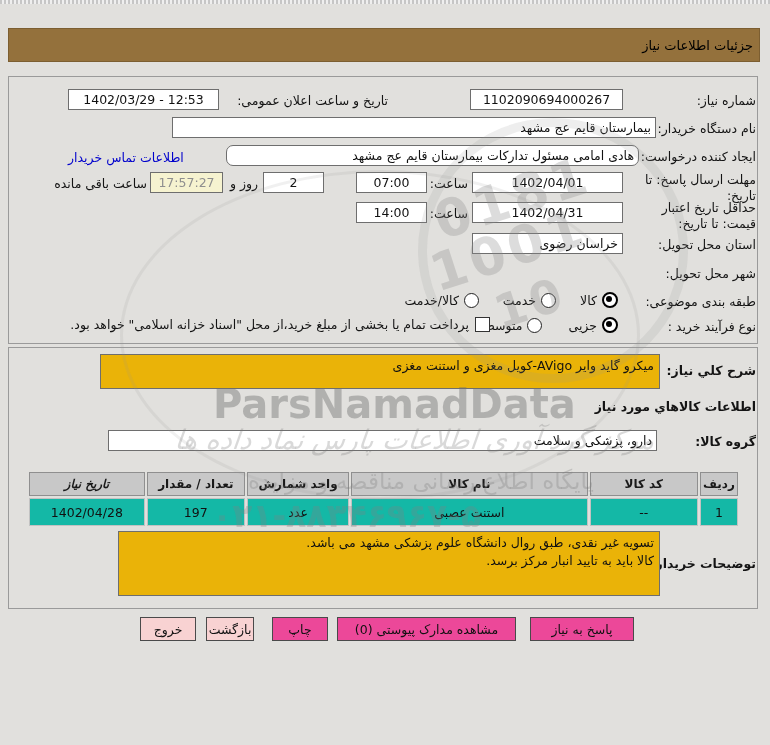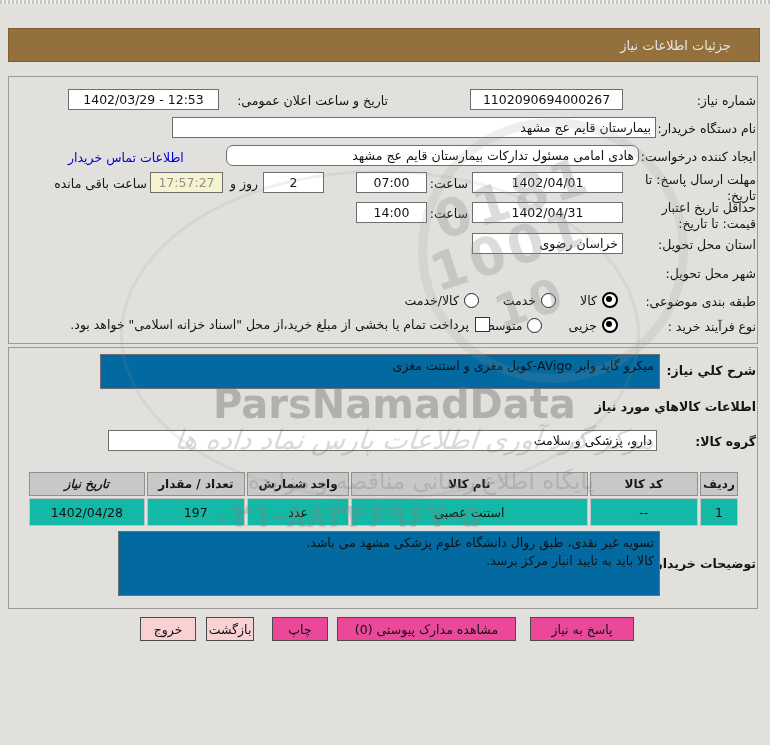--- a/index.html
+++ b/index.html
@@ -9,22 +9,22 @@
     font-family:"DejaVu Sans","Liberation Sans",sans-serif;
     direction:rtl;
   }
   .top-strip{
     position:absolute;left:0;top:0;width:770px;height:4px;
     background:repeating-linear-gradient(90deg,#c6c6c6 0 2px,#efefef 2px 4px);
   }
   .title-bar{
     position:absolute;left:8px;top:28px;width:752px;height:34px;
     background:#94713c;border:1px solid #7c5e31;box-sizing:border-box;
-    display:flex;align-items:center;padding:0 28px;
-    color:#e5e5e5;font-size:13px;
+    display:flex;align-items:center;padding:0 6px;
+    color:#000000;font-size:13px;
   }
   .sect{position:absolute;border:1px solid #9a9a9a;box-sizing:border-box;}
   .sect1{left:8px;top:76px;width:750px;height:268px;}
   .sect2{left:8px;top:347px;width:750px;height:262px;}
   .lbl{position:absolute;font-size:12.5px;color:#141414;white-space:nowrap;}
   .lbl.wrap{white-space:normal;width:116px;text-align:right;line-height:1.3;}
   .lbl.bold{font-weight:bold;}
   .box{
     position:absolute;background:#ffffff;border:1px solid #6e6e6e;height:21px;
     box-sizing:border-box;font-size:12.5px;color:#111;
@@ -45,21 +45,21 @@
     content:"";position:absolute;left:2px;top:2px;width:6px;height:6px;
     border-radius:50%;background:#000;
   }
   .radio-text{font-size:12.5px;color:#141414;}
   .check-group{position:absolute;display:flex;align-items:center;white-space:nowrap;cursor:pointer;}
   .checkbox{
     width:13px;height:13px;border:1px solid #333;background:#fff;
     display:inline-block;margin-left:6px;flex-shrink:0;
   }
   .bigbox{
-    position:absolute;background:#0369a1;border:1px solid #6e6e6e;box-sizing:border-box;
+    position:absolute;background:#eab308;border:1px solid #6e6e6e;box-sizing:border-box;
     font-size:12.5px;color:#111;padding:2px 5px;line-height:1.4;overflow:hidden;
   }
   table.goods{
     position:absolute;left:27px;top:470px;width:713px;
     border-collapse:separate;border-spacing:2px;direction:rtl;
   }
   table.goods th{
     background:#c8c8c8;border:1px solid #8f8f8f;font-weight:bold;font-size:12px;
     height:22px;text-align:center;color:#1a1a1a;padding:0 2px;
   }

